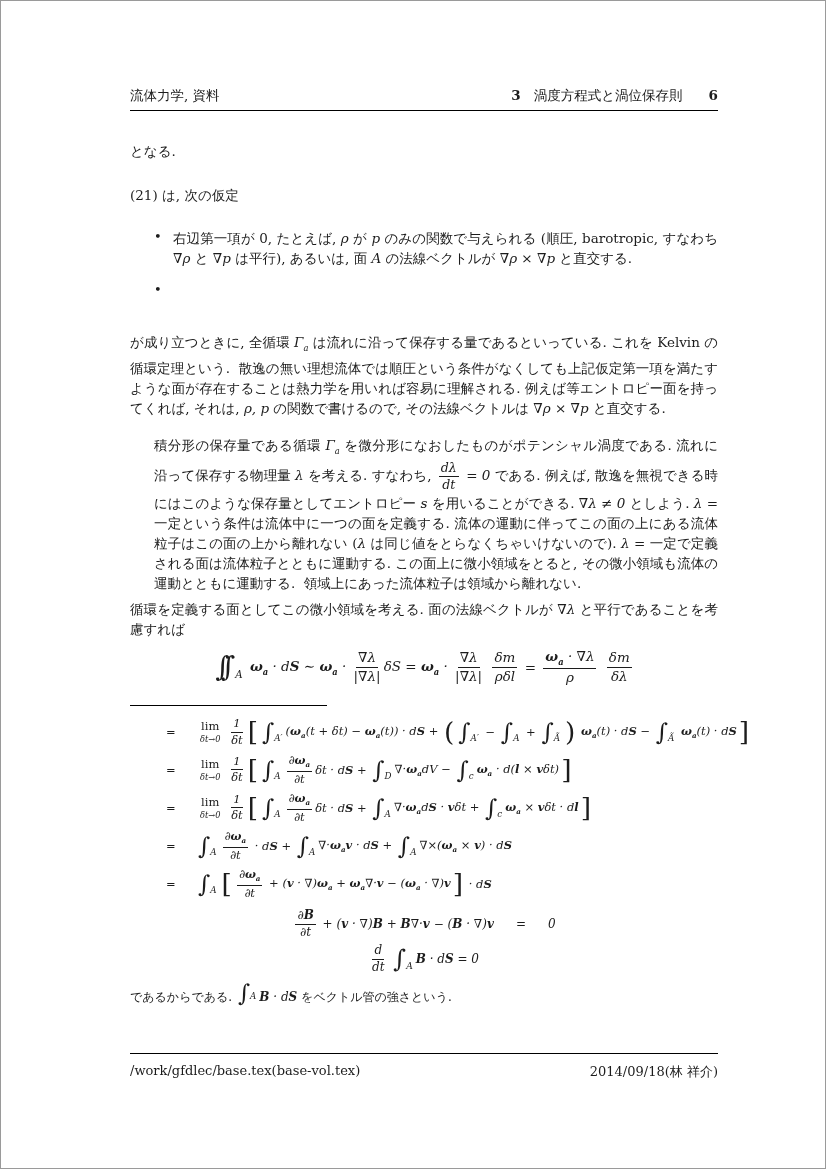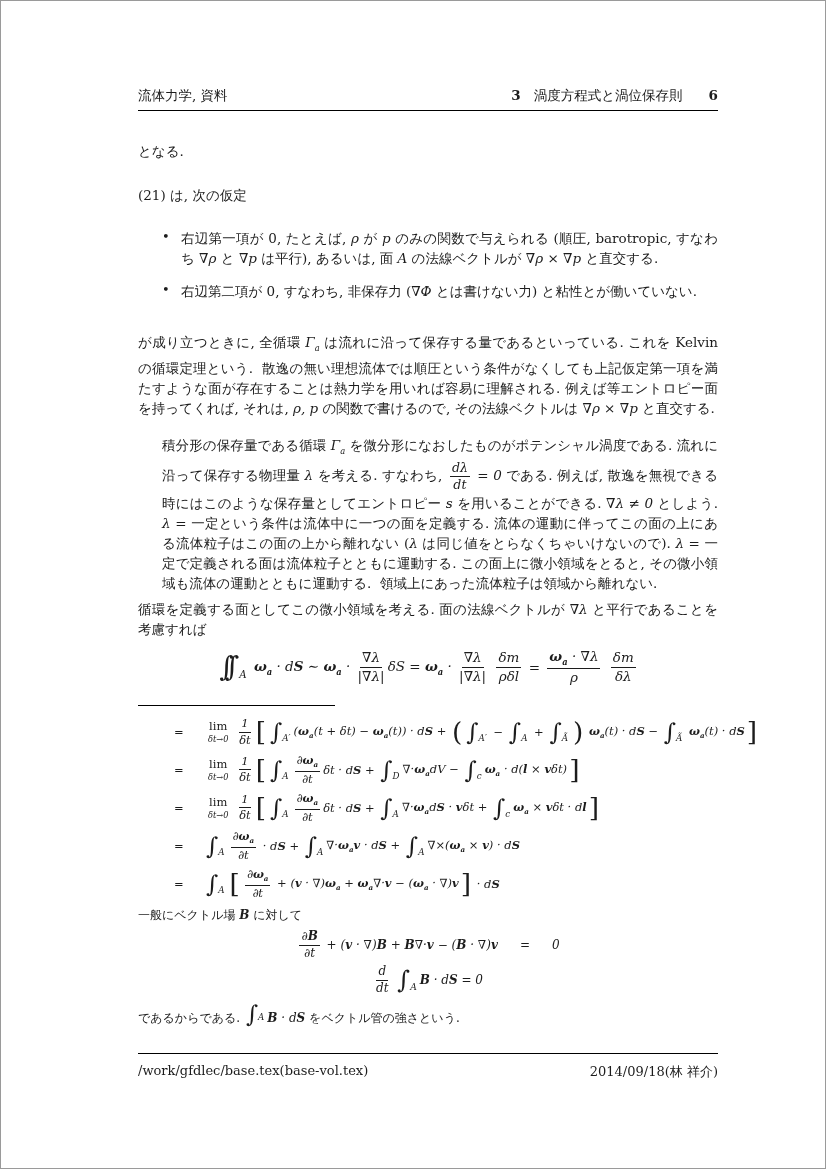--- a/index.html
+++ b/index.html
@@ -2,21 +2,21 @@
 <html><head>
 <meta charset="utf-8">
 <style>
   html,body{margin:0;padding:0;background:#ffffff;}
   .page{
     position:relative;width:826px;height:1169px;background:#ffffff;color:#1c1c1c;
     font-family:"DejaVu Serif","Liberation Serif",serif;
     box-sizing:border-box;border:1px solid #9a9a9a;overflow:hidden;
   }
   .content{position:absolute;left:125px;top:0;width:592px;}
-  .blk{position:absolute;left:12px;right:0;}
+  .blk{position:absolute;left:4px;right:0;}
 
   
   .header{top:86px;display:flex;justify-content:space-between;align-items:baseline;
           border-bottom:1.2px solid #000;padding-bottom:5px;font-size:13.5px;}
   .hright{display:flex;align-items:baseline;}
   .hsec{font-weight:bold;}
   .htitle{margin-left:13px;font-weight:normal;}
   .hpage{margin-left:26px;font-weight:bold;}
   .footer{top:1052px;border-top:1.2px solid #000;padding-top:9px;display:flex;
           justify-content:space-between;font-size:13px;}
@@ -95,21 +95,20 @@
 
     <div class="blk para b-p21"><span class="rm">(21) は, 次の仮定</span></div>
 
     <div class="blk b-list">
       <div class="bitem para">
         <span class="bmark">•</span>
         <span><span class="rm">右辺第一項が 0, たとえば, </span><span class="m">ρ</span><span class="rm"> が </span><span class="m">p</span><span class="rm"> のみの関数で与えられる (順圧, barotropic, すなわち </span><span class="m">∇ρ</span><span class="rm"> と </span><span class="m">∇p</span><span class="rm"> は平行), あるいは, 面 </span><span class="m">A</span><span class="rm"> の法線ベクトルが </span><span class="m">∇ρ × ∇p</span><span class="rm"> と直交する.</span></span>
       </div>
       <div class="bitem para">
         <span class="bmark">•</span>
-        <span><span class="rm">右辺第二項が 0, すなわち, 非保存力 (</span><span class="m">∇Φ</span><span class="rm"> とは書けない力) と粘性とが働いていない.</span></span>
       </div>
     </div>
 
     <div class="blk para b-kelvin"><span class="rm">が成り立つときに, 全循環 </span><span class="m">Γ<sub>a</sub></span><span class="rm"> は流れに沿って保存する量であるといっている. これを Kelvin の循環定理という.  散逸の無い理想流体では順圧という条件がなくしても上記仮定第一項を満たすような面が存在することは熱力学を用いれば容易に理解される. 例えば等エントロピー面を持ってくれば, それは, </span><span class="m">ρ, p</span><span class="rm"> の関数で書けるので, その法線ベクトルは </span><span class="m">∇ρ × ∇p</span><span class="rm"> と直交する.</span></div>
 
     <div class="blk para b-pv"><span class="rm">積分形の保存量である循環 </span><span class="m">Γ<sub>a</sub></span><span class="rm"> を微分形になおしたものがポテンシャル渦度である. 流れに沿って保存する物理量 </span><span class="m">λ</span><span class="rm"> を考える. すなわち, </span><span class="frac">
           <span class="num">dλ</span>
           <span class="den">dt</span>
         </span><span class="m"> = 0</span><span class="rm"> である. 例えば, 散逸を無視できる時にはこのような保存量としてエントロピー </span><span class="m">s</span><span class="rm"> を用いることができる. </span><span class="m">∇λ ≠ 0</span><span class="rm"> としよう. </span><span class="m">λ = </span><span class="rm">一定という条件は流体中に一つの面を定義する. 流体の運動に伴ってこの面の上にある流体粒子はこの面の上から離れない (</span><span class="m">λ</span><span class="rm"> は同じ値をとらなくちゃいけないので). </span><span class="m">λ = </span><span class="rm">一定で定義される面は流体粒子とともに運動する. この面上に微小領域をとると, その微小領域も流体の運動とともに運動する.  領域上にあった流体粒子は領域から離れない.</span></div>
 
@@ -298,21 +297,20 @@
             <span class="frac">
               <span class="num">∂<b>ω</b><sub><b>a</b></sub></span>
               <span class="den">∂t</span>
             </span>
             <span class="m"> + (<b>v</b> · ∇)<b>ω</b><sub><b>a</b></sub> + <b>ω</b><sub><b>a</b></sub>∇·<b>v</b> − (<b>ω</b><sub><b>a</b></sub> · ∇)<b>v</b></span>
             <span class="bigbr">]</span>
             <span class="m"> · d<b>S</b></span>
           </span>
       </div>
 
-      <div class="fntext para fn-general"><span class="rm">一般にベクトル場 </span><span class="m"><b>B</b></span><span class="rm"> に対して</span></div>
       <div class="eq eqB">
           <span class="frac">
             <span class="num">∂<b>B</b></span>
             <span class="den">∂t</span>
           </span>
           <span class="m"> + (<b>v</b> · ∇)<b>B</b> + <b>B</b>∇·<b>v</b> − (<b>B</b> · ∇)<b>v</b></span>
           <span class="sp" style="display:inline-block;width:22px"></span>
           <span class="m">=</span>
           <span class="sp" style="display:inline-block;width:22px"></span>
           <span class="m">0</span>

